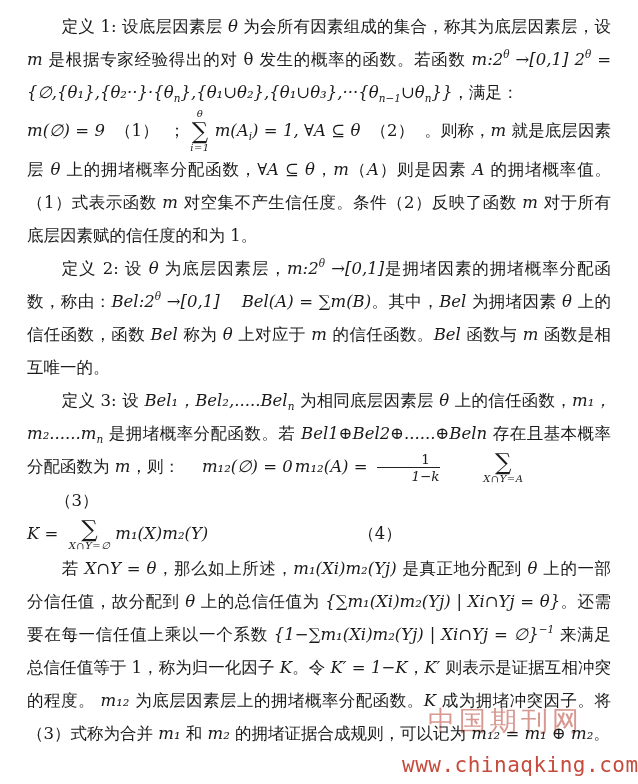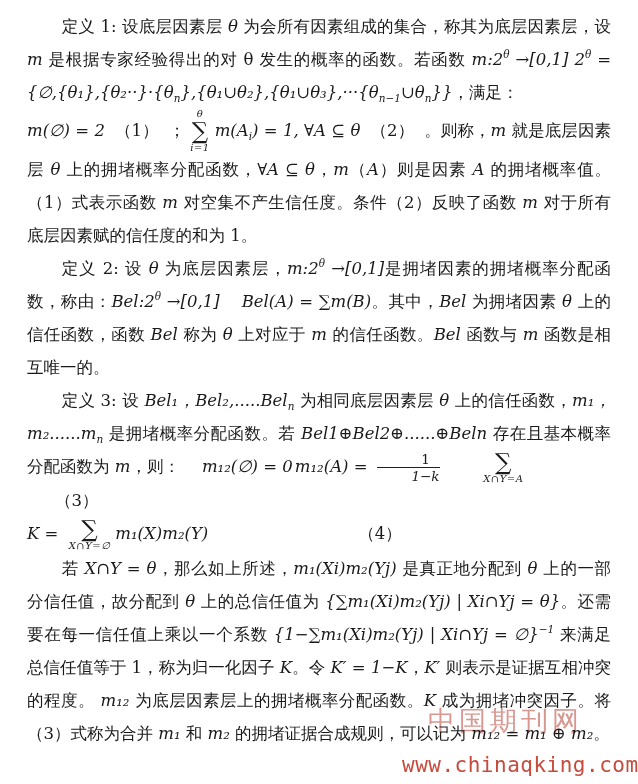--- a/index.html
+++ b/index.html
@@ -50,21 +50,21 @@
 </style>
 </head>
 <body>
 
 <div class="page">
 
   <div class="body-text">
 
     <p class="para indent"><span class="t">定义 1: 设底层因素层 </span><span class="m">θ </span><span class="t">为会所有因素组成的集合，称其为底层因素层，设 </span><span class="m">m </span><span class="t">是根据专家经验得出的对 θ 发生的概率的函数。若函数 </span><span class="m">m:2</span><span class="sp">θ</span><span class="m"> →[0,1] 2</span><span class="sp">θ</span><span class="m"> ={∅,{θ₁},{θ₂··}·{θ</span><span class="sb">n</span><span class="m">},{θ₁∪θ₂},{θ₁∪θ₃},···{θ</span><span class="sb">n−1</span><span class="m">∪θ</span><span class="sb">n</span><span class="m">}}</span><span class="t">，满足：</span></p>
 
-    <p class="para"><span class="m">m(∅) = 2</span><span class="t eqn">（1）</span><span class="t">；</span><span class="bigop">
+    <p class="para"><span class="m">m(∅) = 9</span><span class="t eqn">（1）</span><span class="t">；</span><span class="bigop">
           <span class="lim">θ</span>
           <span class="sg">∑</span>
           <span class="lim">i=1</span>
         </span><span class="m">m(A</span><span class="sb">i</span><span class="m">) = 1, ∀A ⊆ θ</span><span class="t eqn">（2）</span><span class="t">。则称，</span><span class="m">m </span><span class="t">就是底层因素层 </span><span class="m">θ </span><span class="t">上的拥堵概率分配函数，</span><span class="m">∀A ⊆ θ</span><span class="t">，</span><span class="m">m</span><span class="t">（</span><span class="m">A</span><span class="t">）则是因素 </span><span class="m">A </span><span class="t">的拥堵概率值。（1）式表示函数 </span><span class="m">m </span><span class="t">对空集不产生信任度。条件（2）反映了函数 </span><span class="m">m </span><span class="t">对于所有底层因素赋的信任度的和为 1。</span></p>
 
     <p class="para indent"><span class="t">定义 2: 设 </span><span class="m">θ </span><span class="t">为底层因素层，</span><span class="m">m:2</span><span class="sp">θ</span><span class="m"> →[0,1]</span><span class="t">是拥堵因素的拥堵概率分配函数，称由：</span><span class="m">Bel:2</span><span class="sp">θ</span><span class="m"> →[0,1]</span><span class="m gap-m">Bel(A) = ∑m(B)</span><span class="t">。其中，</span><span class="m">Bel </span><span class="t">为拥堵因素 </span><span class="m">θ </span><span class="t">上的信任函数，函数 </span><span class="m">Bel </span><span class="t">称为 </span><span class="m">θ </span><span class="t">上对应于 </span><span class="m">m </span><span class="t">的信任函数。</span><span class="m">Bel </span><span class="t">函数与 </span><span class="m">m </span><span class="t">函数是相互唯一的。</span></p>
 
     <p class="para indent"><span class="t">定义 3: 设 </span><span class="m">Bel₁，Bel₂,.....Bel</span><span class="sb">n</span><span class="t"> 为相同底层因素层 </span><span class="m">θ </span><span class="t">上的信任函数，</span><span class="m">m₁，m₂......m</span><span class="sb">n</span><span class="t"> 是拥堵概率分配函数。若 </span><span class="m">Bel1⊕Bel2⊕......⊕Beln </span><span class="t">存在且基本概率分配函数为 </span><span class="m">m</span><span class="t">，则：</span><span class="m gap-m">m₁₂(∅) = 0</span><span class="m gap-s">m₁₂(A) = </span><span class="frac"><span class="num">1</span><span class="den">1−k</span></span><span class="bigop">
           <span class="sg">∑</span>
           <span class="lim">X∩Y=A</span>

